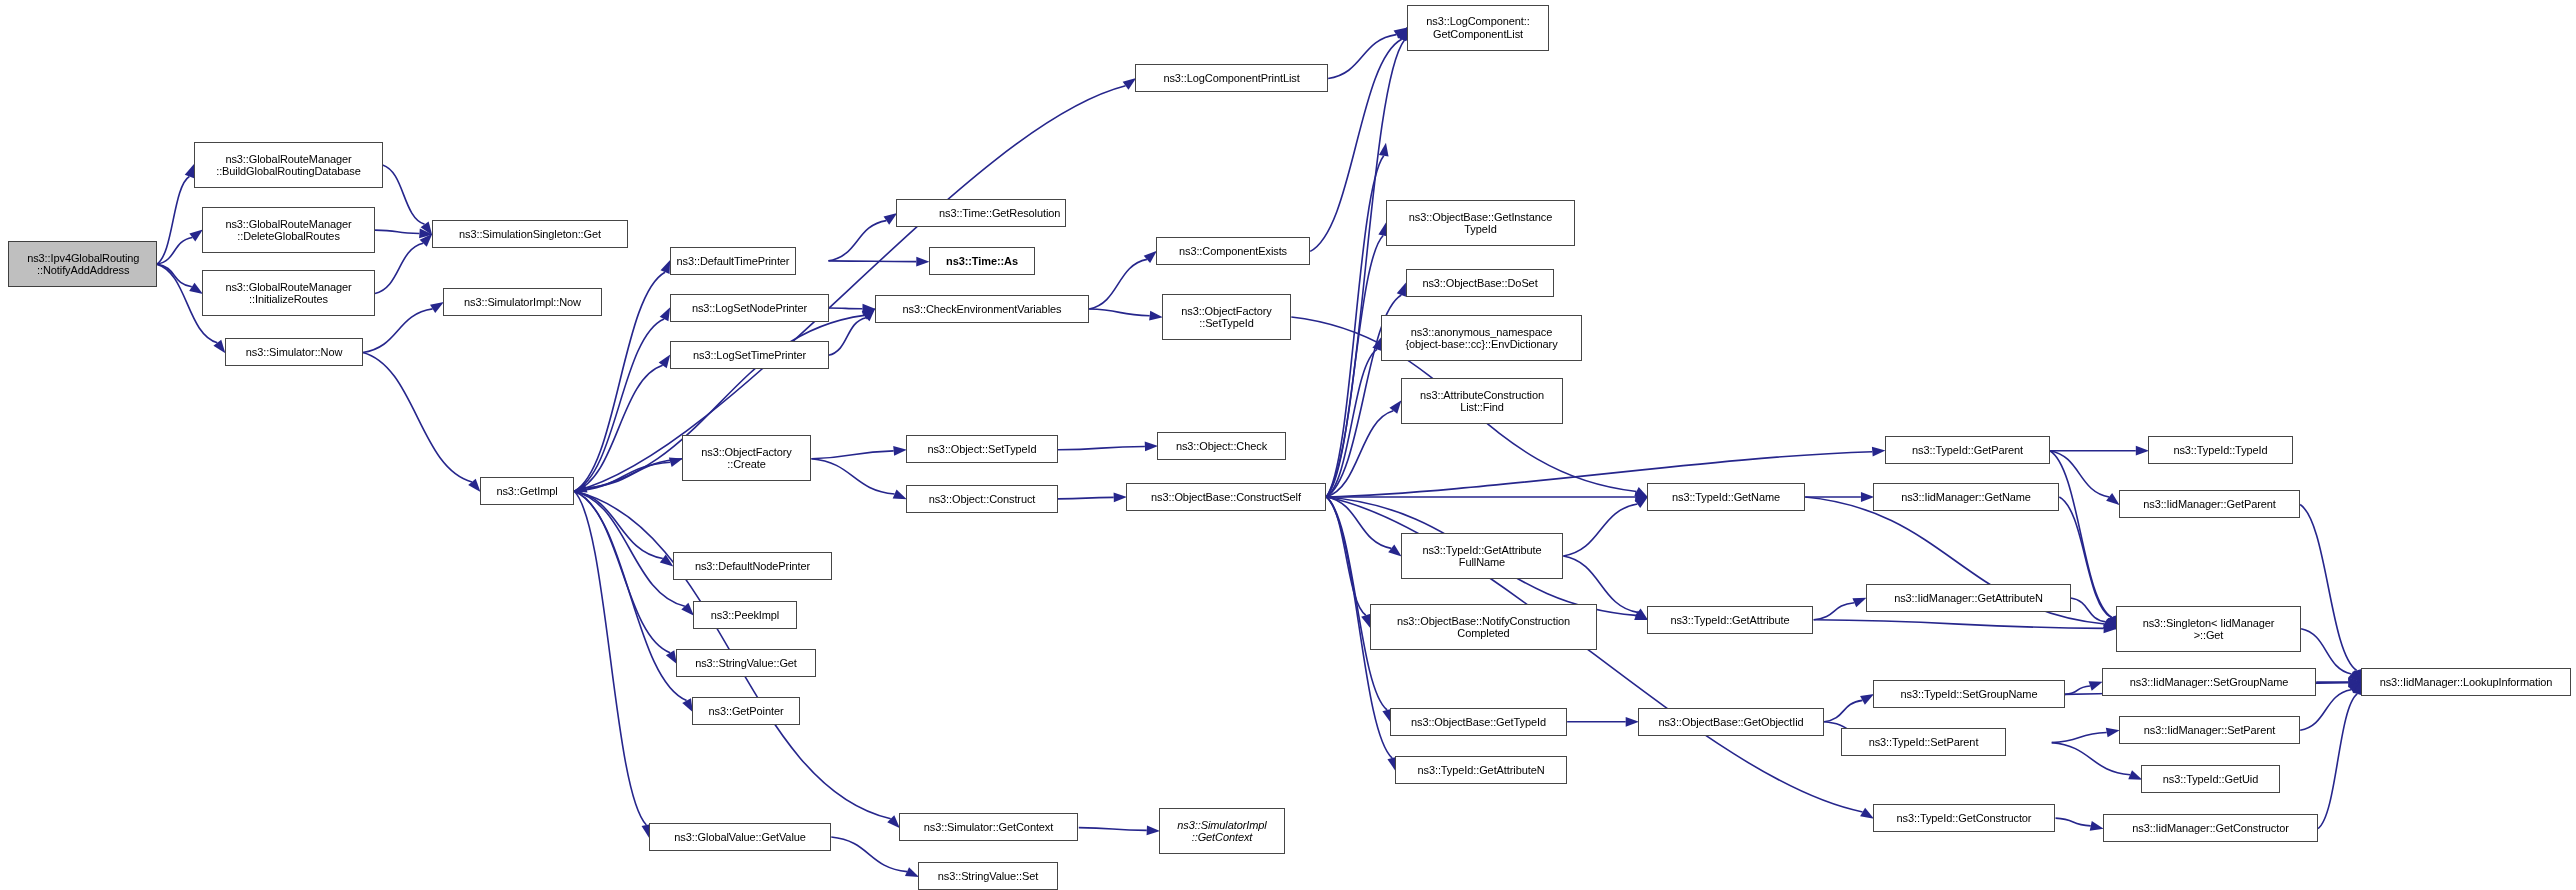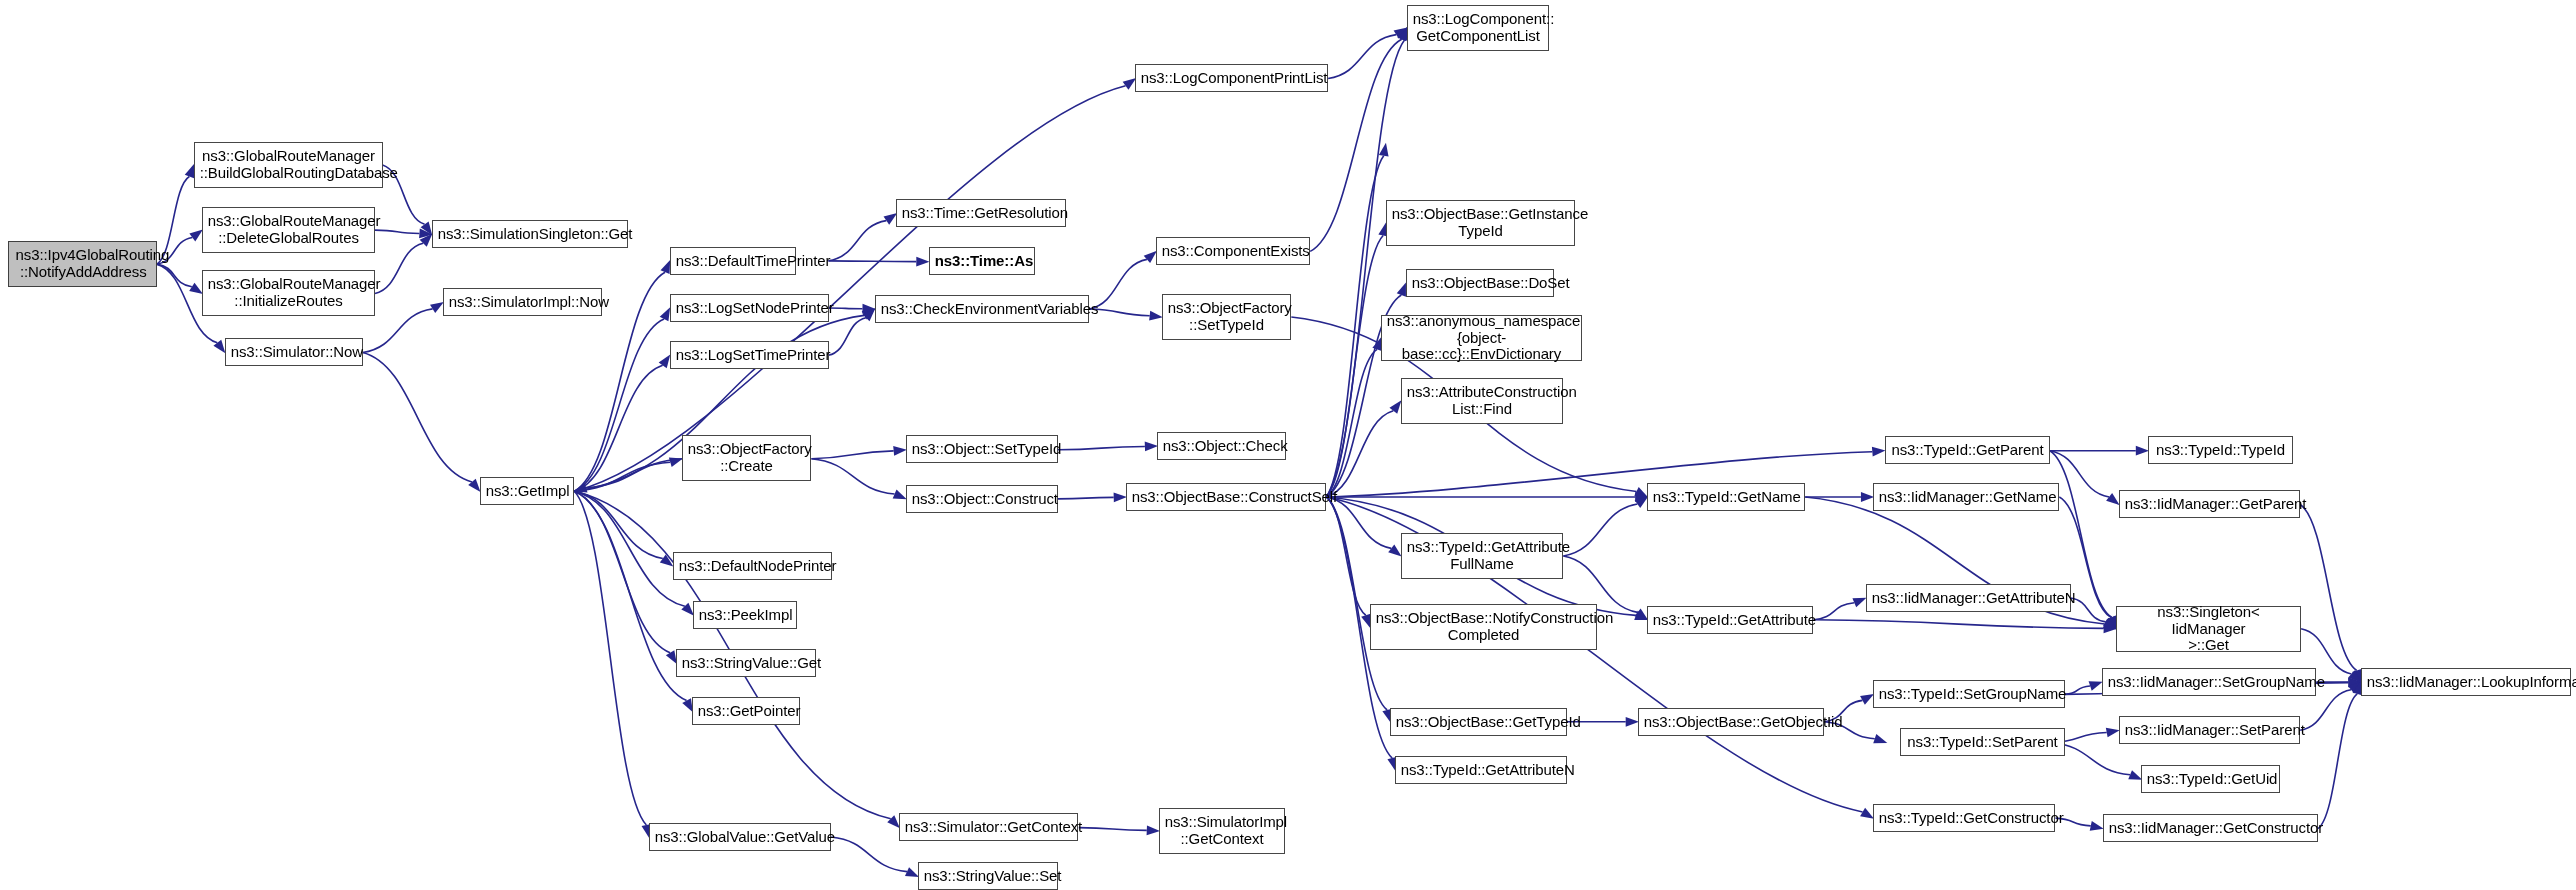--- a/index.html
+++ b/index.html
@@ -30,21 +30,21 @@
     top: 0;
     width: 2576px;
     height: 891px;
   }
   .node {
     position: absolute;
     box-sizing: border-box;
     border: 1.5px solid #464646;
     background: #ffffff;
     color: #000000;
-    font-size: 15px;
+    font-size: 11px;
     line-height: 1.12;
     letter-spacing: -0.1px;
     display: flex;
     align-items: center;
     justify-content: center;
     text-align: center;
     padding: 0.9px 4.7px;
     white-space: pre-line;
     cursor: pointer;
   }
@@ -265,27 +265,27 @@
       <div class="node" style="left: 1401px; top: 378px; width: 162px; height: 46px;"><span class="node-label">ns3::AttributeConstruction
 List::Find</span></div>
       <div class="node" style="left: 1647px; top: 483px; width: 158px; height: 28px;"><span class="node-label">ns3::TypeId::GetName</span></div>
       <div class="node" style="left: 1647px; top: 606px; width: 166px; height: 28px;"><span class="node-label">ns3::TypeId::GetAttribute</span></div>
       <div class="node" style="left: 1638px; top: 708px; width: 186px; height: 28px;"><span class="node-label">ns3::ObjectBase::GetObjectIid</span></div>
       <div class="node" style="left: 1873px; top: 804px; width: 182px; height: 28px;"><span class="node-label">ns3::TypeId::GetConstructor</span></div>
       <div class="node" style="left: 1885px; top: 436px; width: 165px; height: 28px;"><span class="node-label">ns3::TypeId::GetParent</span></div>
       <div class="node" style="left: 1873px; top: 483px; width: 186px; height: 28px;"><span class="node-label">ns3::IidManager::GetName</span></div>
       <div class="node" style="left: 1866px; top: 584px; width: 205px; height: 28px;"><span class="node-label">ns3::IidManager::GetAttributeN</span></div>
       <div class="node" style="left: 1873px; top: 680px; width: 192px; height: 28px;"><span class="node-label">ns3::TypeId::SetGroupName</span></div>
-      <div class="node" style="left: 1900px; top: 728px; width: 165px; height: 28px;"><span class="node-label">ns3::TypeId::SetParent</span></div>
+      <div class="node" style="left: 1841px; top: 728px; width: 165px; height: 28px;"><span class="node-label">ns3::TypeId::SetParent</span></div>
       <div class="node" style="left: 2148px; top: 436px; width: 145px; height: 28px;"><span class="node-label">ns3::TypeId::TypeId</span></div>
       <div class="node" style="left: 2119px; top: 490px; width: 181px; height: 28px;"><span class="node-label">ns3::IidManager::GetParent</span></div>
       <div class="node" style="left: 2116px; top: 606px; width: 185px; height: 46px;"><span class="node-label">ns3::Singleton&lt; IidManager
 &gt;::Get</span></div>
       <div class="node" style="left: 2102px; top: 668px; width: 214px; height: 28px;"><span class="node-label">ns3::IidManager::SetGroupName</span></div>
       <div class="node" style="left: 2119px; top: 716px; width: 181px; height: 28px;"><span class="node-label">ns3::IidManager::SetParent</span></div>
       <div class="node" style="left: 2141px; top: 765px; width: 139px; height: 28px;"><span class="node-label">ns3::TypeId::GetUid</span></div>
       <div class="node" style="left: 2103px; top: 814px; width: 215px; height: 28px;"><span class="node-label">ns3::IidManager::GetConstructor</span></div>
       <div class="node" style="left: 2361px; top: 668px; width: 210px; height: 28px;"><span class="node-label">ns3::IidManager::LookupInformation</span></div>
-      <div class="node" style="left: 1159px; top: 808px; width: 126px; height: 46px;"><span class="node-label">ns3::SimulatorImpl
+      <div class="node" style="left: 1159px; top: 808px; width: 126px; height: 46px; font-style: italic;"><span class="node-label">ns3::SimulatorImpl
 ::GetContext</span></div>
     </div>
 </div>
 
 
 </body></html>

